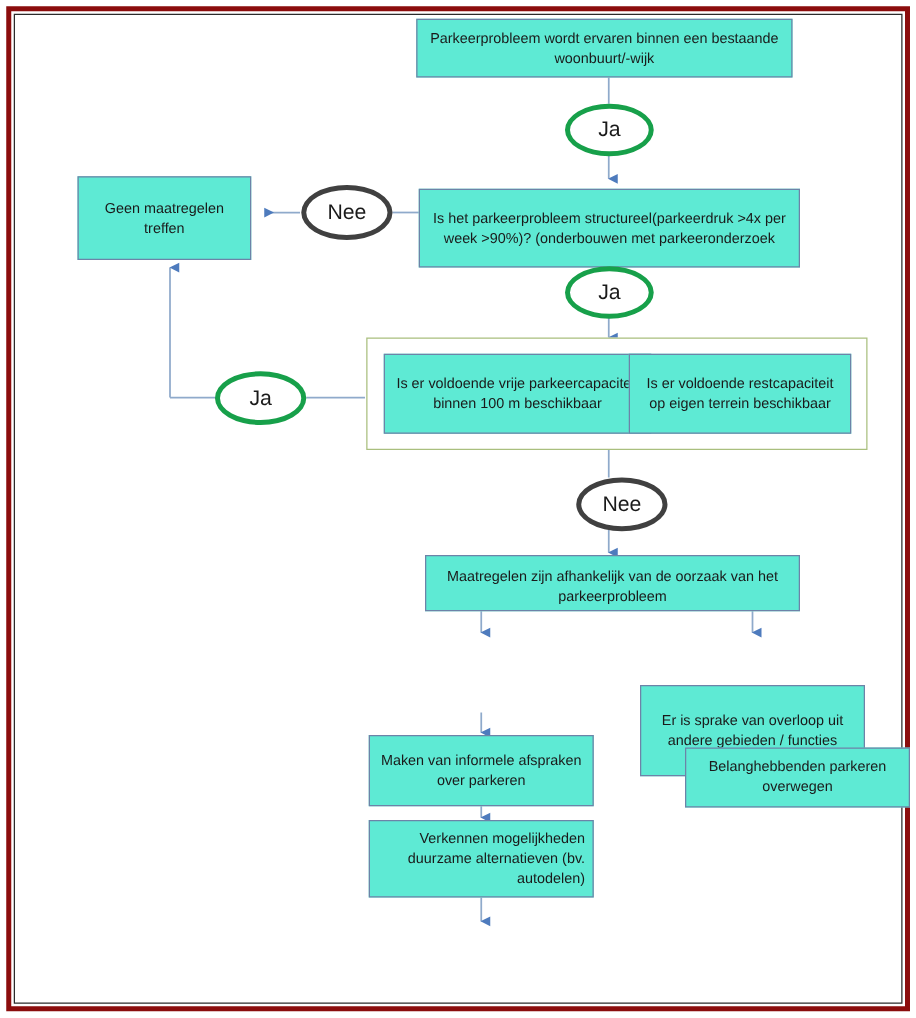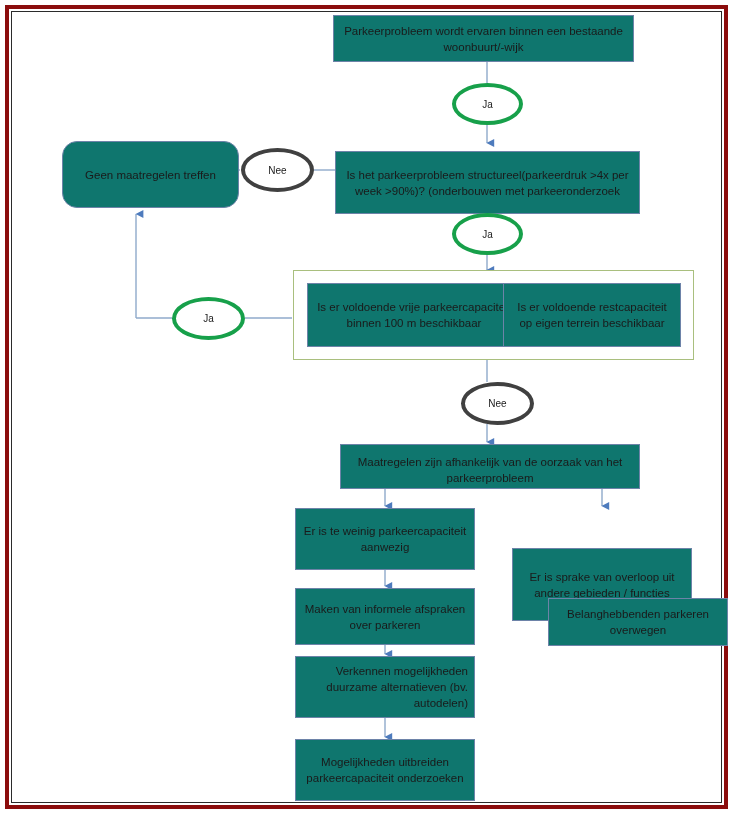--- a/index.html
+++ b/index.html
@@ -34,21 +34,21 @@
     width: 711px;
     height: 792px;
     box-sizing: border-box;
     border: 1px solid #2b2b2b;
     background: #ffffff;
   }
   .node {
     position: absolute;
     box-sizing: border-box;
     border: 1px solid #6d83a8;
-    background: #0f766e;
+    background: #5eead4;
     display: flex;
     align-items: center;
     justify-content: center;
     text-align: center;
     color: #1a1a1a;
     font-size: 11.5px;
     line-height: 16px;
     padding: 2px 6px;
     z-index: 4;
   }
@@ -61,21 +61,21 @@
   }
   .ellipse {
     position: absolute;
     box-sizing: border-box;
     border-radius: 50%;
     background: #ffffff;
     display: flex;
     align-items: center;
     justify-content: center;
     text-align: center;
-    font-size: 10px;
+    font-size: 17px;
     color: #1a1a1a;
     z-index: 6;
   }
   .ellipse.yes { border: 4px solid #17a04a; }
   .ellipse.no  { border: 4px solid #404040; }
 
   .connector-layer {
     position: absolute;
     left: 0; top: 0;
     width: 733px;
@@ -138,63 +138,57 @@
       <line x1="602" y1="581" x2="602" y2="596" marker-end="url(#arrow-down)"></line>
     </g>
   </svg>
 
   <div class="group-box" style="left:293px; top:270px; width:401px; height:90px;"></div>
 
   <div class="node" style="left:333px; top:15px; width:301px; height:47px;">
     <span class="txt">Parkeerprobleem wordt ervaren binnen een bestaande woonbuurt/-wijk</span>
   </div>
 
-  <div class="node" style="left:62px; top:141px; width:177px; height:67px;border-radius:15px;">
+  <div class="node" style="left:62px; top:141px; width:139px; height:67px;">
     <span class="txt">Geen maatregelen treffen</span>
   </div>
 
   <div class="node" style="left:335px; top:151px; width:305px; height:63px;">
     <span class="txt">Is het parkeerprobleem structureel(parkeerdruk &gt;4x per week &gt;90%)? (onderbouwen met parkeeronderzoek</span>
   </div>
 
   <div class="node" style="left:307px; top:283px; width:214px; height:64px;">
     <span class="txt">Is er voldoende vrije parkeercapaciteit binnen 100 m beschikbaar</span>
   </div>
 
   <div class="node" style="left:503px; top:283px; width:178px; height:64px;">
     <span class="txt">Is er voldoende restcapaciteit op eigen terrein beschikbaar</span>
   </div>
 
   <div class="node" style="left:340px; top:444px; width:300px; height:45px;align-items:flex-end;">
     <span class="txt">Maatregelen zijn afhankelijk van de oorzaak van het parkeerprobleem</span>
   </div>
 
-  <div class="node" style="left:295px; top:508px; width:180px; height:62px;">
-    <span class="txt">Er is te weinig parkeercapaciteit aanwezig</span>
-  </div>
 
   <div class="node" style="left:512px; top:508px; width:180px; height:73px;margin-top:40px;">
     <span class="txt">Er is sprake van overloop uit andere gebieden / functies</span>
   </div>
 
   <div class="node" style="left:295px; top:588px; width:180px; height:57px;">
     <span class="txt">Maken van informele afspraken over parkeren</span>
   </div>
 
   <div class="node" style="left:512px; top:598px; width:180px; height:48px;margin-left:36px;">
     <span class="txt">Belanghebbenden parkeren overwegen</span>
   </div>
 
   <div class="node" style="left:295px; top:656px; width:180px; height:62px;text-align:right;">
     <span class="txt">Verkennen mogelijkheden duurzame alternatieven (bv. autodelen)</span>
   </div>
 
-  <div class="node" style="left:295px; top:739px; width:180px; height:62px;">
-    <span class="txt">Mogelijkheden uitbreiden parkeercapaciteit onderzoeken</span>
-  </div>
 
   <div class="ellipse yes" style="left:452px; top:83px; width:71px; height:42px;">
     <span class="txt">Ja</span>
   </div>
 
   <div class="ellipse no" style="left:241px; top:148px; width:73px; height:44px;">
     <span class="txt">Nee</span>
   </div>
 
   <div class="ellipse yes" style="left:452px; top:213px; width:71px; height:42px;">

